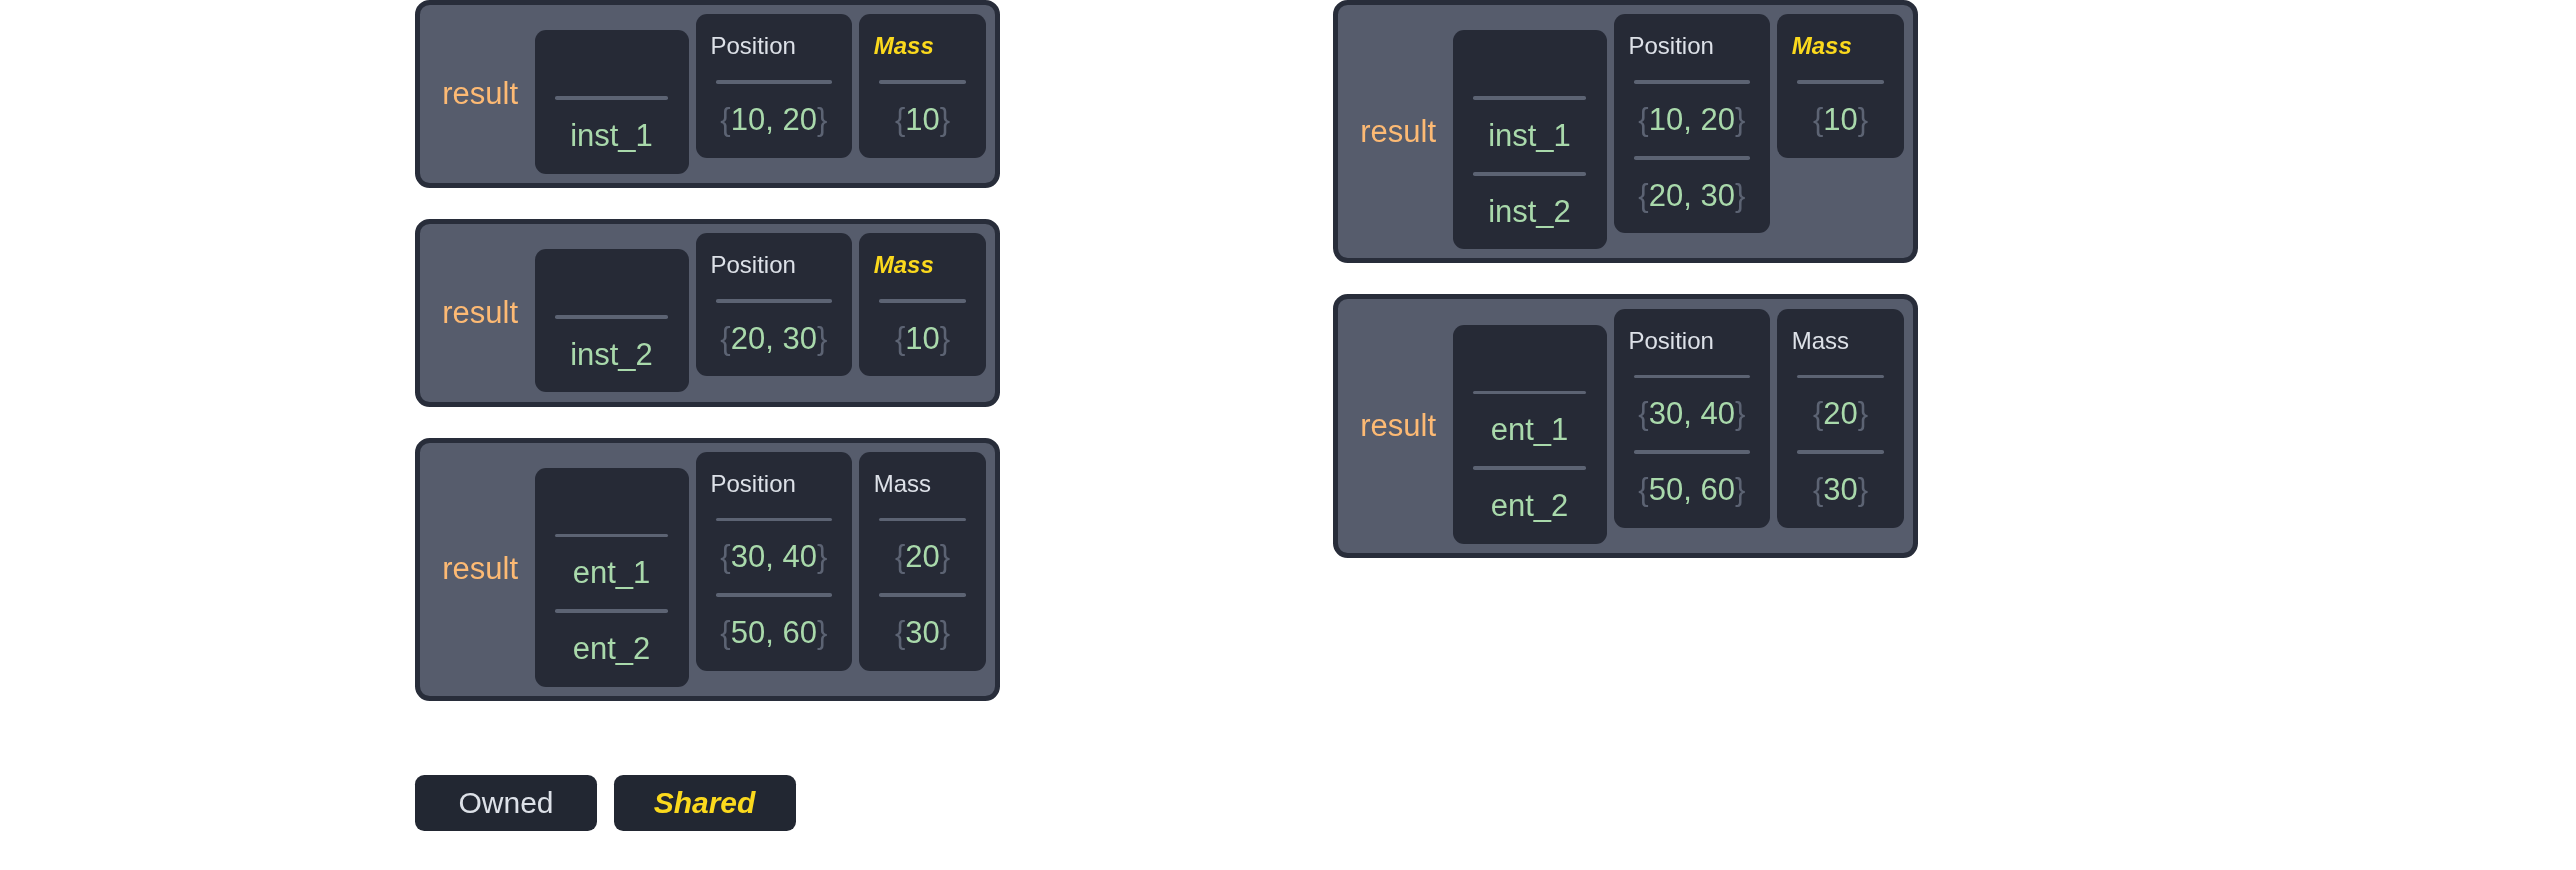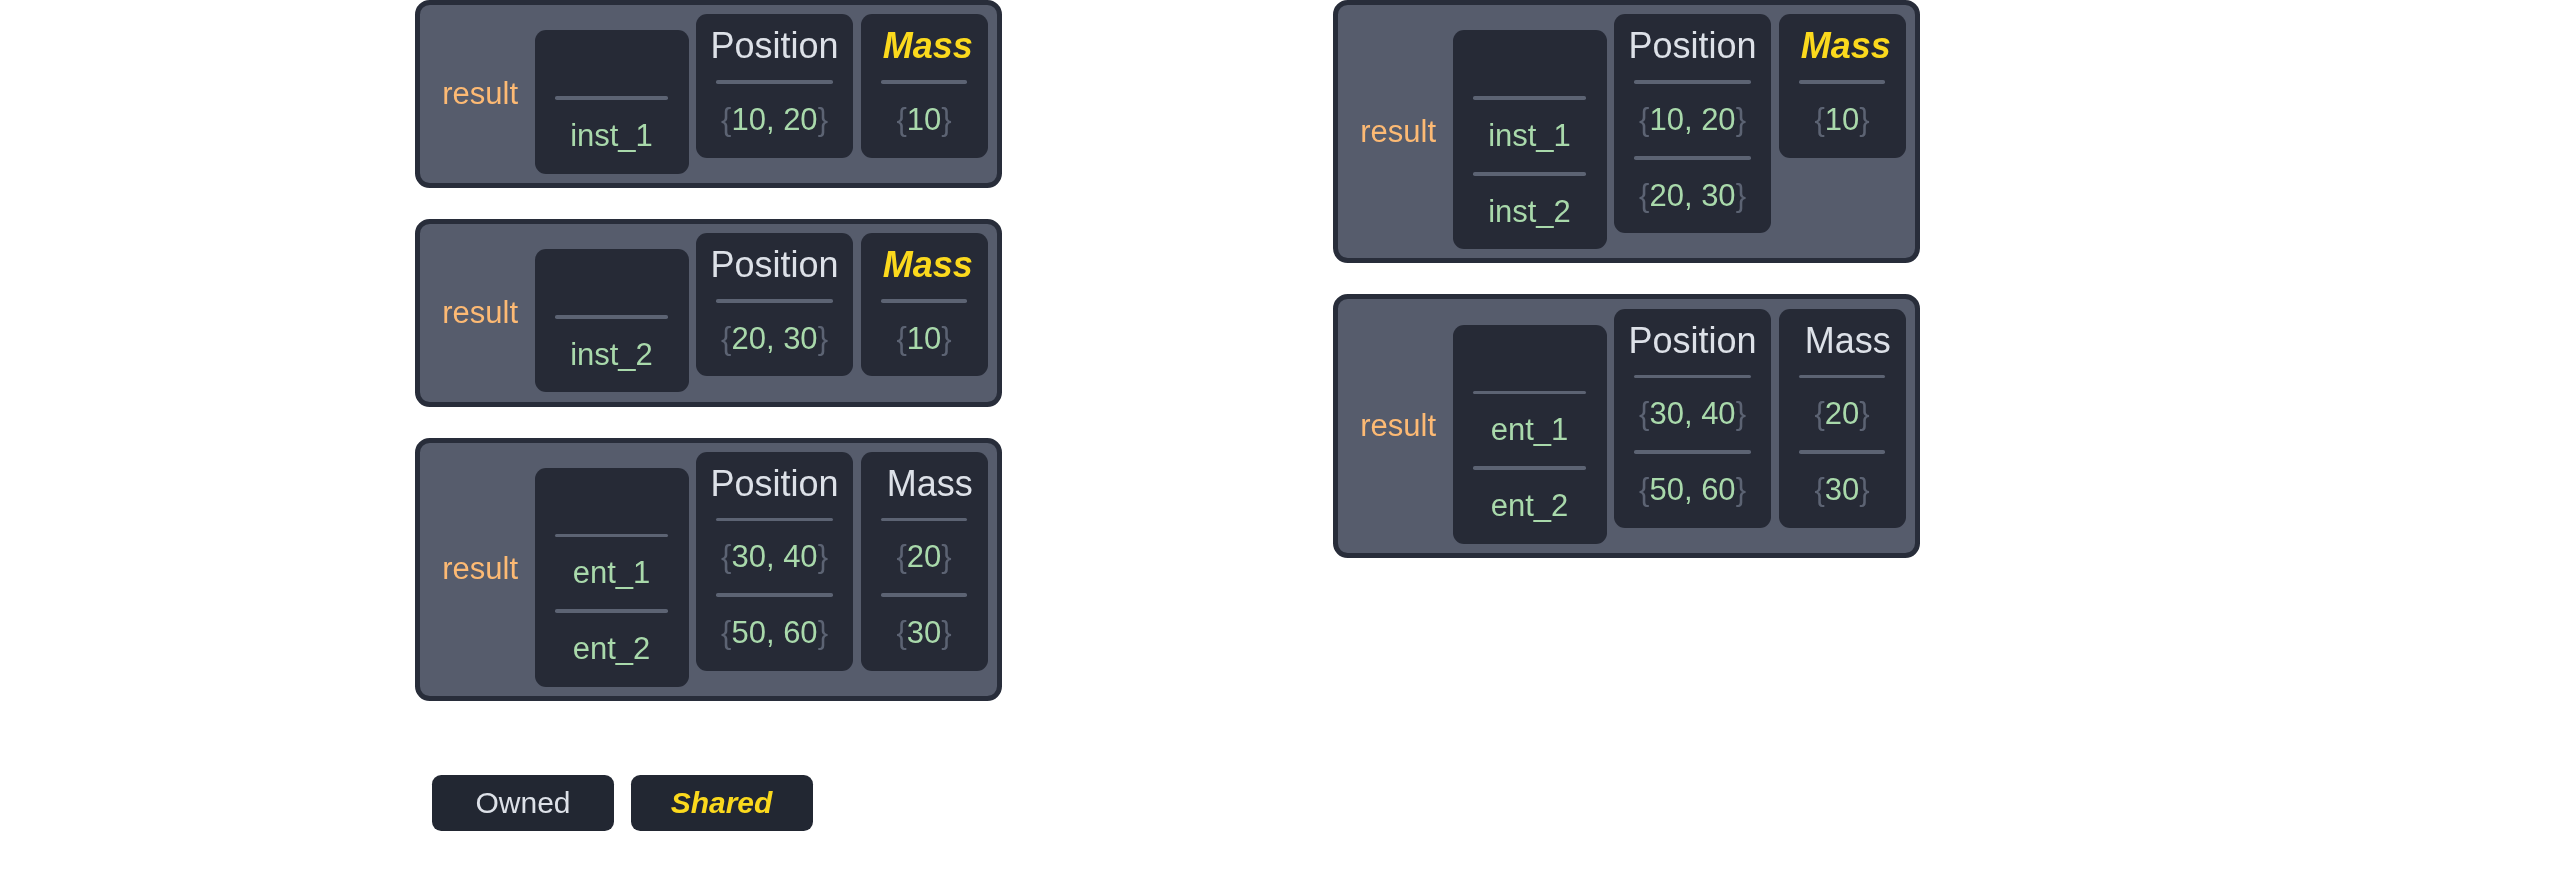--- a/index.html
+++ b/index.html
@@ -71,22 +71,22 @@
   .col {
     background: #262a36;
     border-radius: 11px;
     padding: 11px 14.7px 14.7px 14.7px;
     display: flex;
     flex-direction: column;
     align-items: stretch;
   }
 
   .col-header {
-    font-size: 36px;
-    text-align: right;
+    font-size: 24px;
+    text-align: left;
     height: 42px;
     line-height: 42px;
     white-space: nowrap;
     color: #dde1e8;
   }
   .col-header.shared {
     color: #fbd91d;
     font-style: italic;
     font-weight: bold;
   }
@@ -110,21 +110,21 @@
   .brace { color: #5c6373; }
 
   
   .col.c-id   { min-width: 154px; margin-top: 16px; }
   .col.c-pos  { min-width: 156px; }
   .col.c-mass { min-width: 127px; }
 
   
   .legend {
     position: absolute;
-    left: 432px;
+    left: 415px;
     top: 775px;
     display: flex;
     gap: 16.5px;
   }
   .legend-chip {
     background: #222732;
     border-radius: 9.2px;
     padding: 11px 24px;
     font-size: 30px;
     color: #dde1e8;

